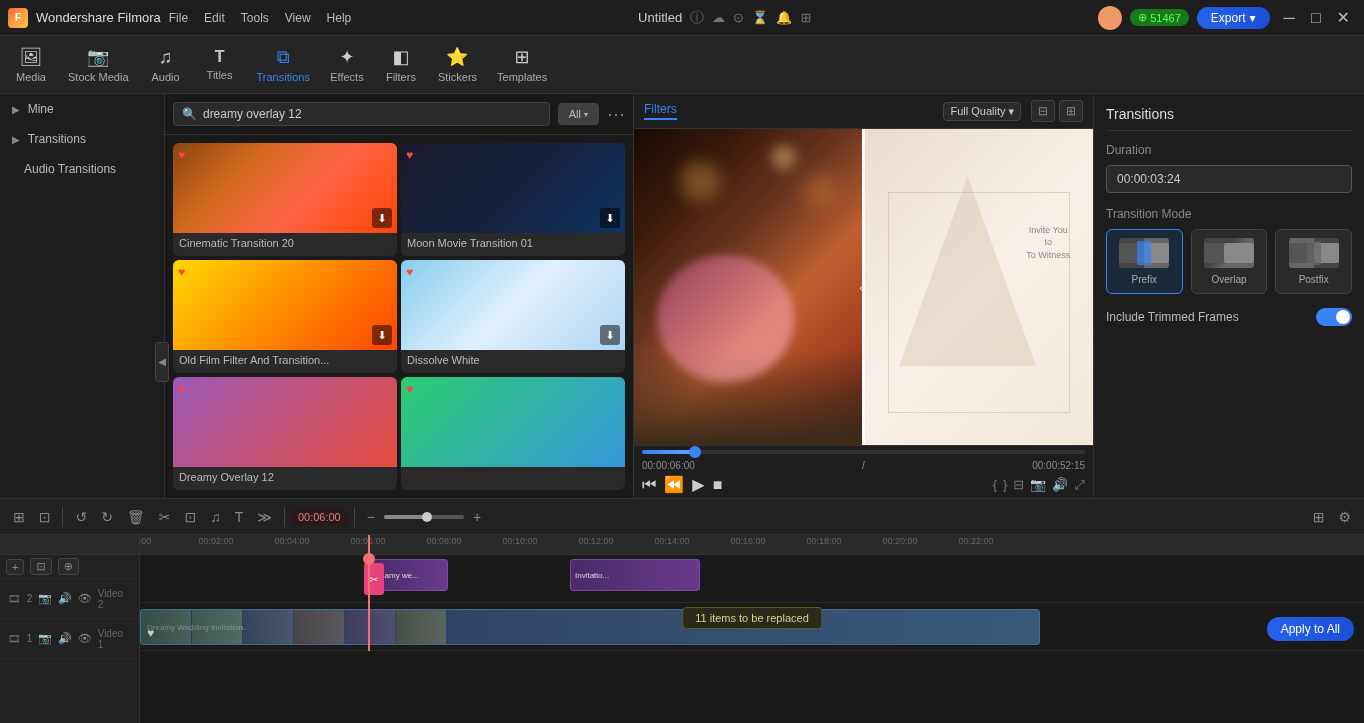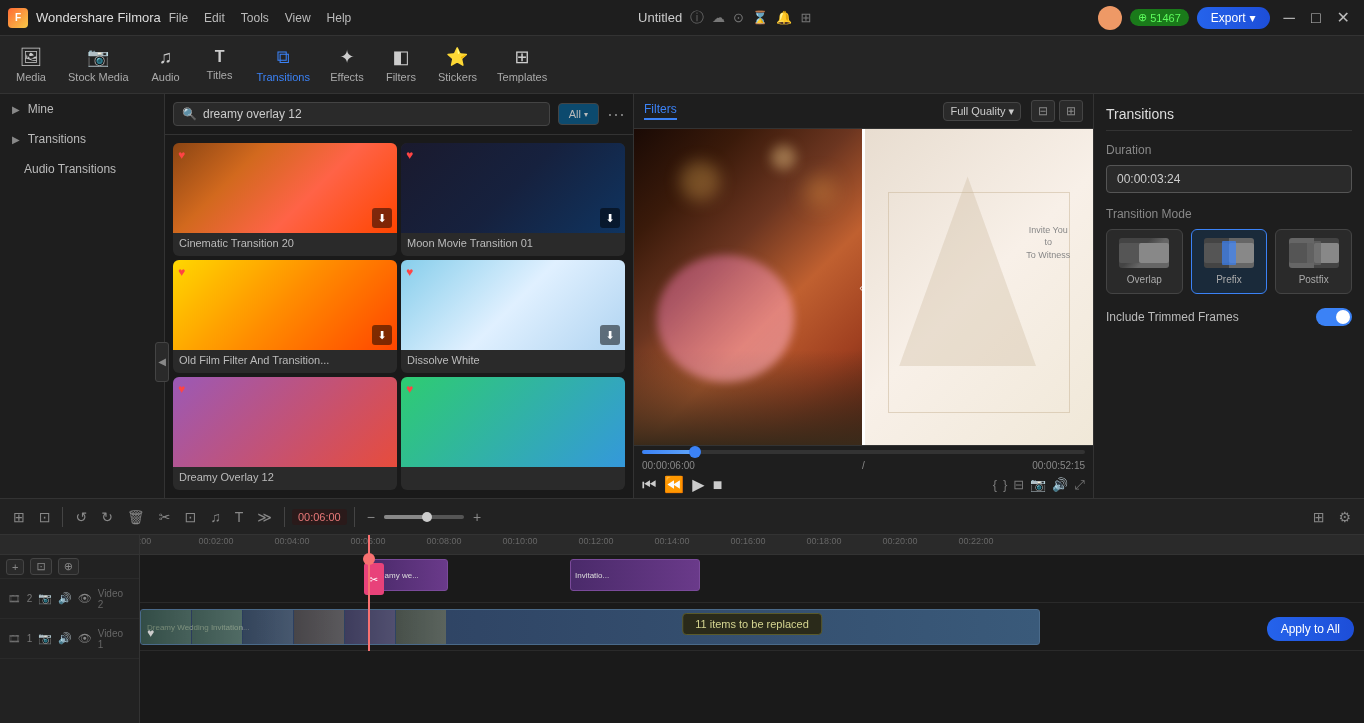--- a/index.html
+++ b/index.html
@@ -37,21 +37,21 @@
     .left-panel-item { padding: 8px 12px; display: flex; align-items: center; gap: 8px; cursor: pointer; }
     .left-panel-item .arrow { font-size: 10px; color: #888; }
     .left-panel-item .item-label { font-size: 12px; color: #bbb; }
     .left-panel-item.sub { padding-left: 24px; }
 
     
     .center-panel { flex: 1; background: #1a1a1a; display: flex; flex-direction: column; border-right: 1px solid #333; }
     .search-bar { display: flex; align-items: center; gap: 8px; padding: 8px; border-bottom: 1px solid #333; }
     .search-input { flex: 1; background: #2a2a2a; border: 1px solid #444; border-radius: 4px; padding: 4px 8px; color: #ccc; font-size: 12px; display: flex; align-items: center; gap: 6px; }
     .search-input input { background: none; border: none; color: #ccc; font-size: 12px; outline: none; flex: 1; width: 100%; }
-    .filter-btn { background: #0c4a6e; border: 1px solid #444; border-radius: 4px; padding: 4px 10px; color: #bbb; font-size: 11px; cursor: pointer; display: flex; align-items: center; gap: 3px; }
+    .filter-btn { background: #404040; border: 1px solid #444; border-radius: 4px; padding: 4px 10px; color: #bbb; font-size: 11px; cursor: pointer; display: flex; align-items: center; gap: 3px; }
     .more-btn { background: none; border: none; color: #888; font-size: 18px; cursor: pointer; }
     .effects-grid { display: grid; grid-template-columns: 1fr 1fr; gap: 4px; padding: 8px; overflow-y: auto; flex: 1; }
     .effect-card { background: #2a2a2a; border-radius: 6px; overflow: hidden; cursor: pointer; position: relative; }
     .effect-thumb { width: 100%; height: 90px; object-fit: cover; position: relative; overflow: hidden; }
     .effect-card .heart { position: absolute; top: 5px; left: 5px; color: #ff4444; font-size: 12px; }
     .effect-card .download-btn { position: absolute; bottom: 5px; right: 5px; background: rgba(0,0,0,0.5); border-radius: 3px; width: 20px; height: 20px; display: flex; align-items: center; justify-content: center; font-size: 11px; color: white; }
     .effect-label { font-size: 11px; color: #bbb; padding: 4px 6px; white-space: nowrap; overflow: hidden; text-overflow: ellipsis; }
 
     
     .preview-panel { width: 460px; background: #111; display: flex; flex-direction: column; border-right: 1px solid #333; }
@@ -111,21 +111,21 @@
     .track-header { height: 40px; display: flex; align-items: center; padding: 0 8px; border-bottom: 1px solid #2a2a2a; gap: 6px; font-size: 11px; color: #888; }
     .track-ruler { flex: 1; overflow-x: auto; overflow-y: hidden; position: relative; }
     .ruler { height: 20px; background: #2a2a2a; position: relative; border-bottom: 1px solid #333; min-width: 900px; display: flex; align-items: flex-end; padding-bottom: 2px; }
     .ruler-label { position: absolute; bottom: 8px; font-size: 9px; color: #666; transform: translateX(-50%); }
     .tracks-area { min-width: 900px; position: relative; }
     .track-row { height: 40px; border-bottom: 1px solid #2a2a2a; position: relative; }
     .clip { position: absolute; height: 32px; top: 4px; border-radius: 3px; overflow: hidden; display: flex; align-items: center; }
     .clip-trans { background: #e8427a; width: 20px; height: 32px; border-radius: 3px; display: flex; align-items: center; justify-content: center; font-size: 10px; color: white; }
     .clip-purple { background: linear-gradient(90deg, #4a2a6a, #6a3a8a); border: 1px solid #7a4a9a; }
     .clip-main { background: linear-gradient(90deg, #2a3a5a, #3a5a7a); border: 1px solid #4a6a8a; }
-    .notification-bar { background: #2a2a1a; border: 1px solid #5a5a2a; border-radius: 4px; padding: 4px 12px; position: absolute; bottom: 16px; left: 50%; transform: translateX(-50%); color: #d4d490; font-size: 11px; white-space: nowrap; z-index: 20; }
+    .notification-bar { background: #2a2a1a; border: 1px solid #5a5a2a; border-radius: 4px; padding: 4px 12px; position: absolute; bottom: 22px; left: 50%; transform: translateX(-50%); color: #d4d490; font-size: 11px; white-space: nowrap; z-index: 20; }
     .apply-all-btn { position: absolute; bottom: 10px; right: 10px; background: linear-gradient(90deg, #2563eb, #1d4ed8); color: white; border: none; padding: 5px 14px; border-radius: 14px; font-size: 12px; cursor: pointer; z-index: 20; }
 
     
     .thumb-ct20 { background: linear-gradient(135deg, #8b4513 0%, #d2691e 30%, #ff6347 60%, #ff4500 100%); }
     .thumb-moon { background: linear-gradient(135deg, #1a1a2e 0%, #16213e 50%, #0f3460 100%); }
     .thumb-film { background: linear-gradient(135deg, #ffd700 0%, #ff8c00 50%, #ff4500 100%); }
     .thumb-dissolve { background: linear-gradient(135deg, #87ceeb 0%, #e0f0ff 50%, #b0d4f1 100%); }
     .thumb-extra1 { background: linear-gradient(135deg, #9b59b6 0%, #e74c3c 100%); }
     .thumb-extra2 { background: linear-gradient(135deg, #2ecc71 0%, #3498db 100%); }
 
@@ -371,39 +371,39 @@
     </div>
   </div>
 
   <div class="right-panel">
     <div class="right-panel-title">Transitions</div>
     <div class="section-label">Duration</div>
     <input class="duration-input" type="text" value="00:00:03:24" style="">
     <div class="section-label">Transition Mode</div>
     <div class="transition-mode-grid">
 
-      <div class="mode-card">
-        <div class="mode-preview overlap-preview">
-          <svg width="50" height="30">
-            <rect x="0" y="5" width="30" height="20" fill="#555" rx="2"></rect>
-            <rect x="20" y="5" width="30" height="20" fill="#888" rx="2"></rect>
-          </svg>
-        </div>
-        <span class="mode-label">Overlap</span>
-      </div>
-
       <div class="mode-card active">
         <div class="mode-preview prefix-preview">
           <svg width="50" height="30">
             <rect x="0" y="5" width="25" height="20" fill="#555" rx="2"></rect>
             <rect x="25" y="5" width="25" height="20" fill="#888" rx="2"></rect>
             <rect x="18" y="3" width="14" height="24" fill="#3b82f6" rx="1" opacity="0.7"></rect>
           </svg>
         </div>
         <span class="mode-label">Prefix</span>
+      </div>
+
+      <div class="mode-card">
+        <div class="mode-preview overlap-preview">
+          <svg width="50" height="30">
+            <rect x="0" y="5" width="30" height="20" fill="#555" rx="2"></rect>
+            <rect x="20" y="5" width="30" height="20" fill="#888" rx="2"></rect>
+          </svg>
+        </div>
+        <span class="mode-label">Overlap</span>
       </div>
 
       <div class="mode-card">
         <div class="mode-preview postfix-preview">
           <svg width="50" height="30">
             <rect x="0" y="5" width="25" height="20" fill="#555" rx="2"></rect>
             <rect x="25" y="5" width="25" height="20" fill="#888" rx="2"></rect>
             <rect x="18" y="3" width="14" height="24" fill="#666" rx="1" opacity="0.7"></rect>
           </svg>
         </div>

